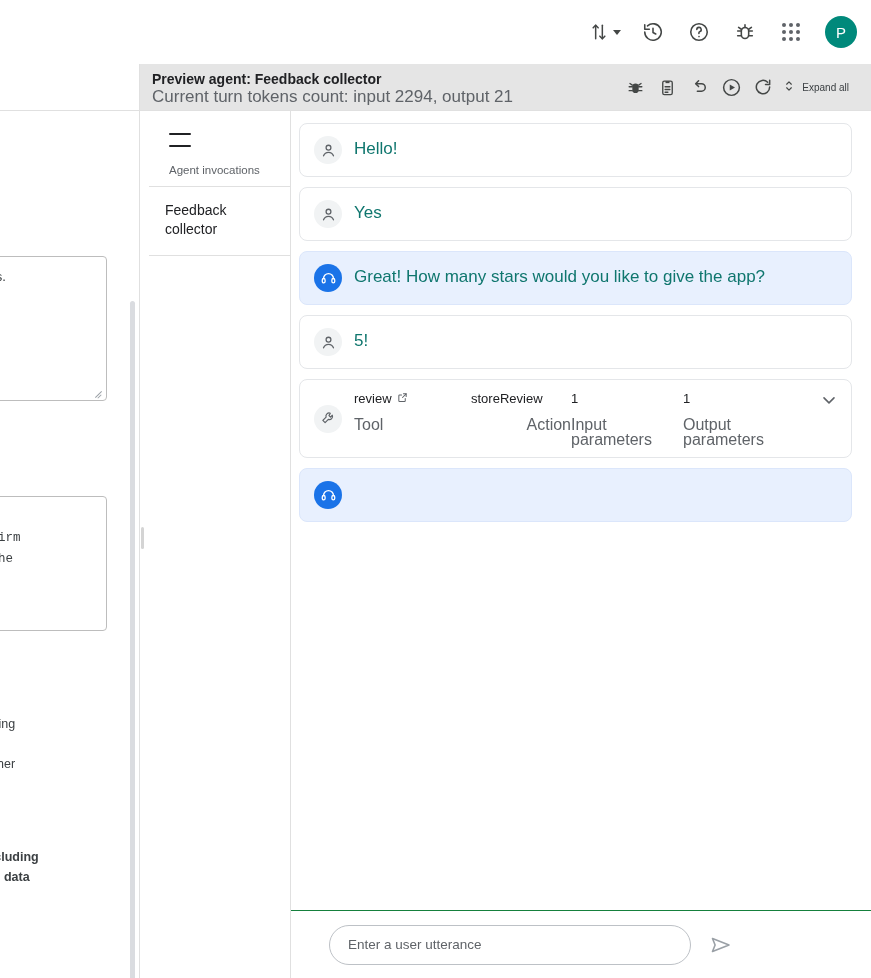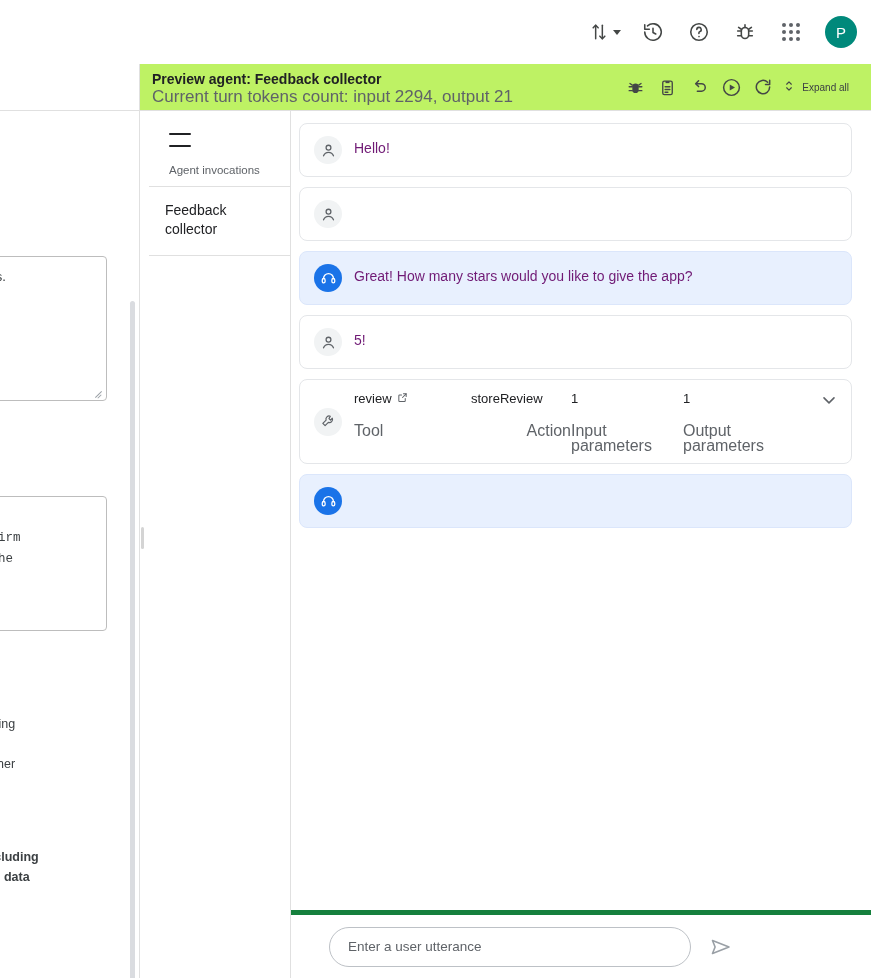--- a/index.html
+++ b/index.html
@@ -208,21 +208,21 @@
     border-radius: 2px;
   }
 
   
   .preview-header {
     position: absolute;
     top: 64px;
     left: 140px;
     right: 0;
     height: 47px;
-    background: #bef264;
+    background: #e5e5e5;
     border-bottom: 1px solid #e0e0e0;
     box-sizing: border-box;
     display: flex;
     align-items: center;
     padding: 0 14px 0 12px;
   }
   .ph-titles {
     display: flex;
     flex-direction: column;
     justify-content: center;
@@ -338,23 +338,23 @@
     margin-bottom: 10px;
     box-sizing: border-box;
     background: #ffffff;
     width: 553px;
   }
   .msg.agent {
     background: #e8f0fe;
     border-color: #dbe6fb;
   }
   .msg-text {
-    font-size: 14px;
+    font-size: 17px;
     line-height: 21px;
-    color: #701a75;
+    color: #0f766e;
     padding-top: 2px;
     flex: 1 1 auto;
   }
   .ava {
     width: 28px;
     height: 28px;
     border-radius: 50%;
     flex: 0 0 auto;
     display: flex;
     align-items: center;
@@ -380,21 +380,21 @@
   }
   .tool-cols {
     display: flex;
     align-items: flex-start;
     flex: 1 1 auto;
     gap: 0;
   }
   .tcol {
     display: flex;
     flex-direction: column;
-    gap: 16px;
+    gap: 10px;
   }
   .tcol .val {
     font-size: 13px;
     color: #202124;
     line-height: 17px;
     display: flex;
     align-items: center;
     gap: 5px;
   }
   .tcol .cap {
@@ -411,21 +411,21 @@
     margin-left: auto;
     display: flex;
     align-items: center;
   }
 
   
   .composer {
     position: absolute;
     left: 0; right: 0; bottom: 0;
     height: 68px;
-    border-top: 5px solid #15803d;
+    border-top: 1px solid #15803d;
     background: #ffffff;
     display: flex;
     align-items: center;
     padding: 0 20px 0 38px;
     box-sizing: border-box;
     gap: 16px;
   }
   .utterance-input {
     flex: 0 0 auto;
     width: 362px;
@@ -628,20 +628,21 @@
       </div>
 
 
       <div class="msg">
         <div class="ava user">
           <svg width="17" height="17" viewBox="0 0 24 24" fill="none" stroke="currentColor" stroke-width="1.8" stroke-linecap="round" stroke-linejoin="round">
             <circle cx="12" cy="8" r="3.4"></circle>
             <path d="M5 19.5c1.2-3.3 4-5 7-5s5.8 1.7 7 5"></path>
           </svg>
         </div>
+        <div class="msg-text">Yes</div>
       </div>
 
       <div class="msg agent">
         <div class="ava bot">
           <svg width="17" height="17" viewBox="0 0 24 24" fill="none" stroke="currentColor" stroke-width="1.8" stroke-linecap="round" stroke-linejoin="round">
             <path d="M5 12a7 7 0 0 1 14 0"></path>
             <rect x="3.2" y="12" width="4" height="6.2" rx="2"></rect>
             <rect x="16.8" y="12" width="4" height="6.2" rx="2"></rect>
           </svg>
         </div>

